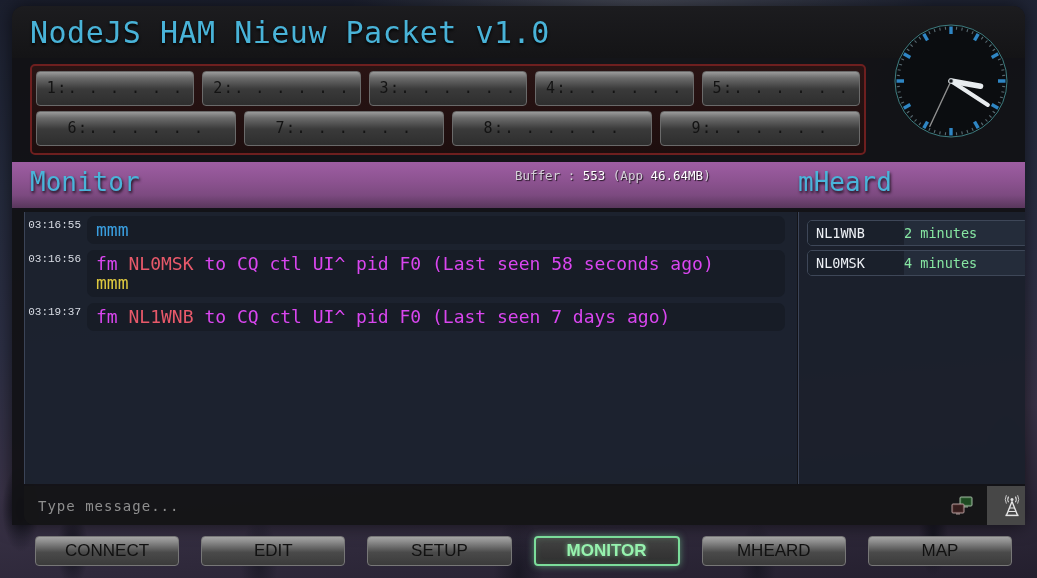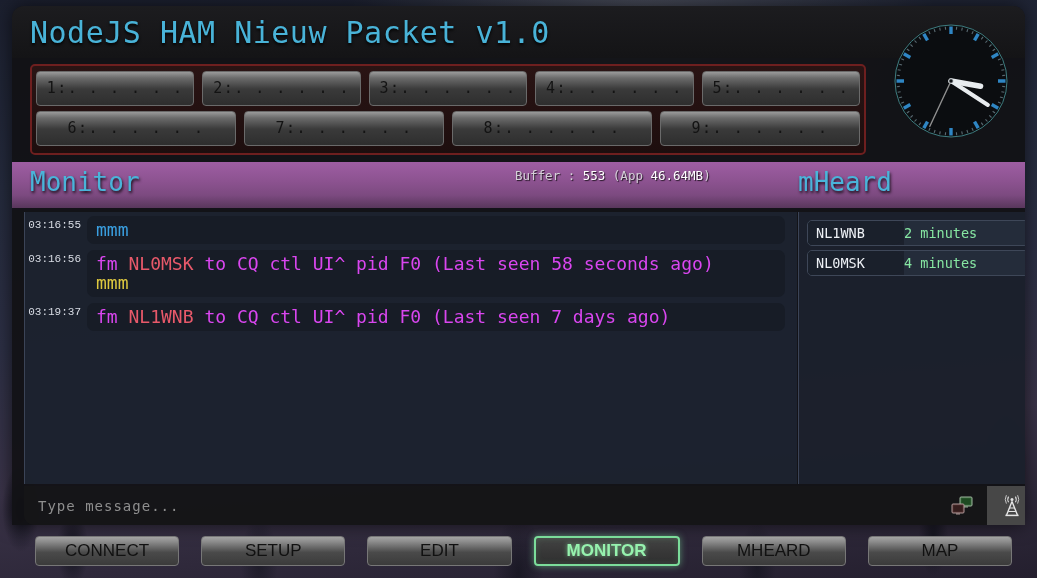--- a/index.html
+++ b/index.html
@@ -415,18 +415,18 @@
         <path d="M10.4 15 L15.6 15 M9.2 18.5 L16.8 18.5" stroke="#e4e4e4" stroke-width="1.1"></path>
         <path d="M6.4 22.4 L19.6 22.4" stroke="#e4e4e4" stroke-width="1.5"></path>
       </svg>
     </div>
   </div>
 
 </div>
 
 <div id="nav-bar">
     <button class="nav-btn">CONNECT</button>
+    <button class="nav-btn">EDIT</button>
     <button class="nav-btn">SETUP</button>
-    <button class="nav-btn">EDIT</button>
     <button class="nav-btn active">MONITOR</button>
     <button class="nav-btn">MHEARD</button>
     <button class="nav-btn">MAP</button>
   </div>
 
 </body></html>

